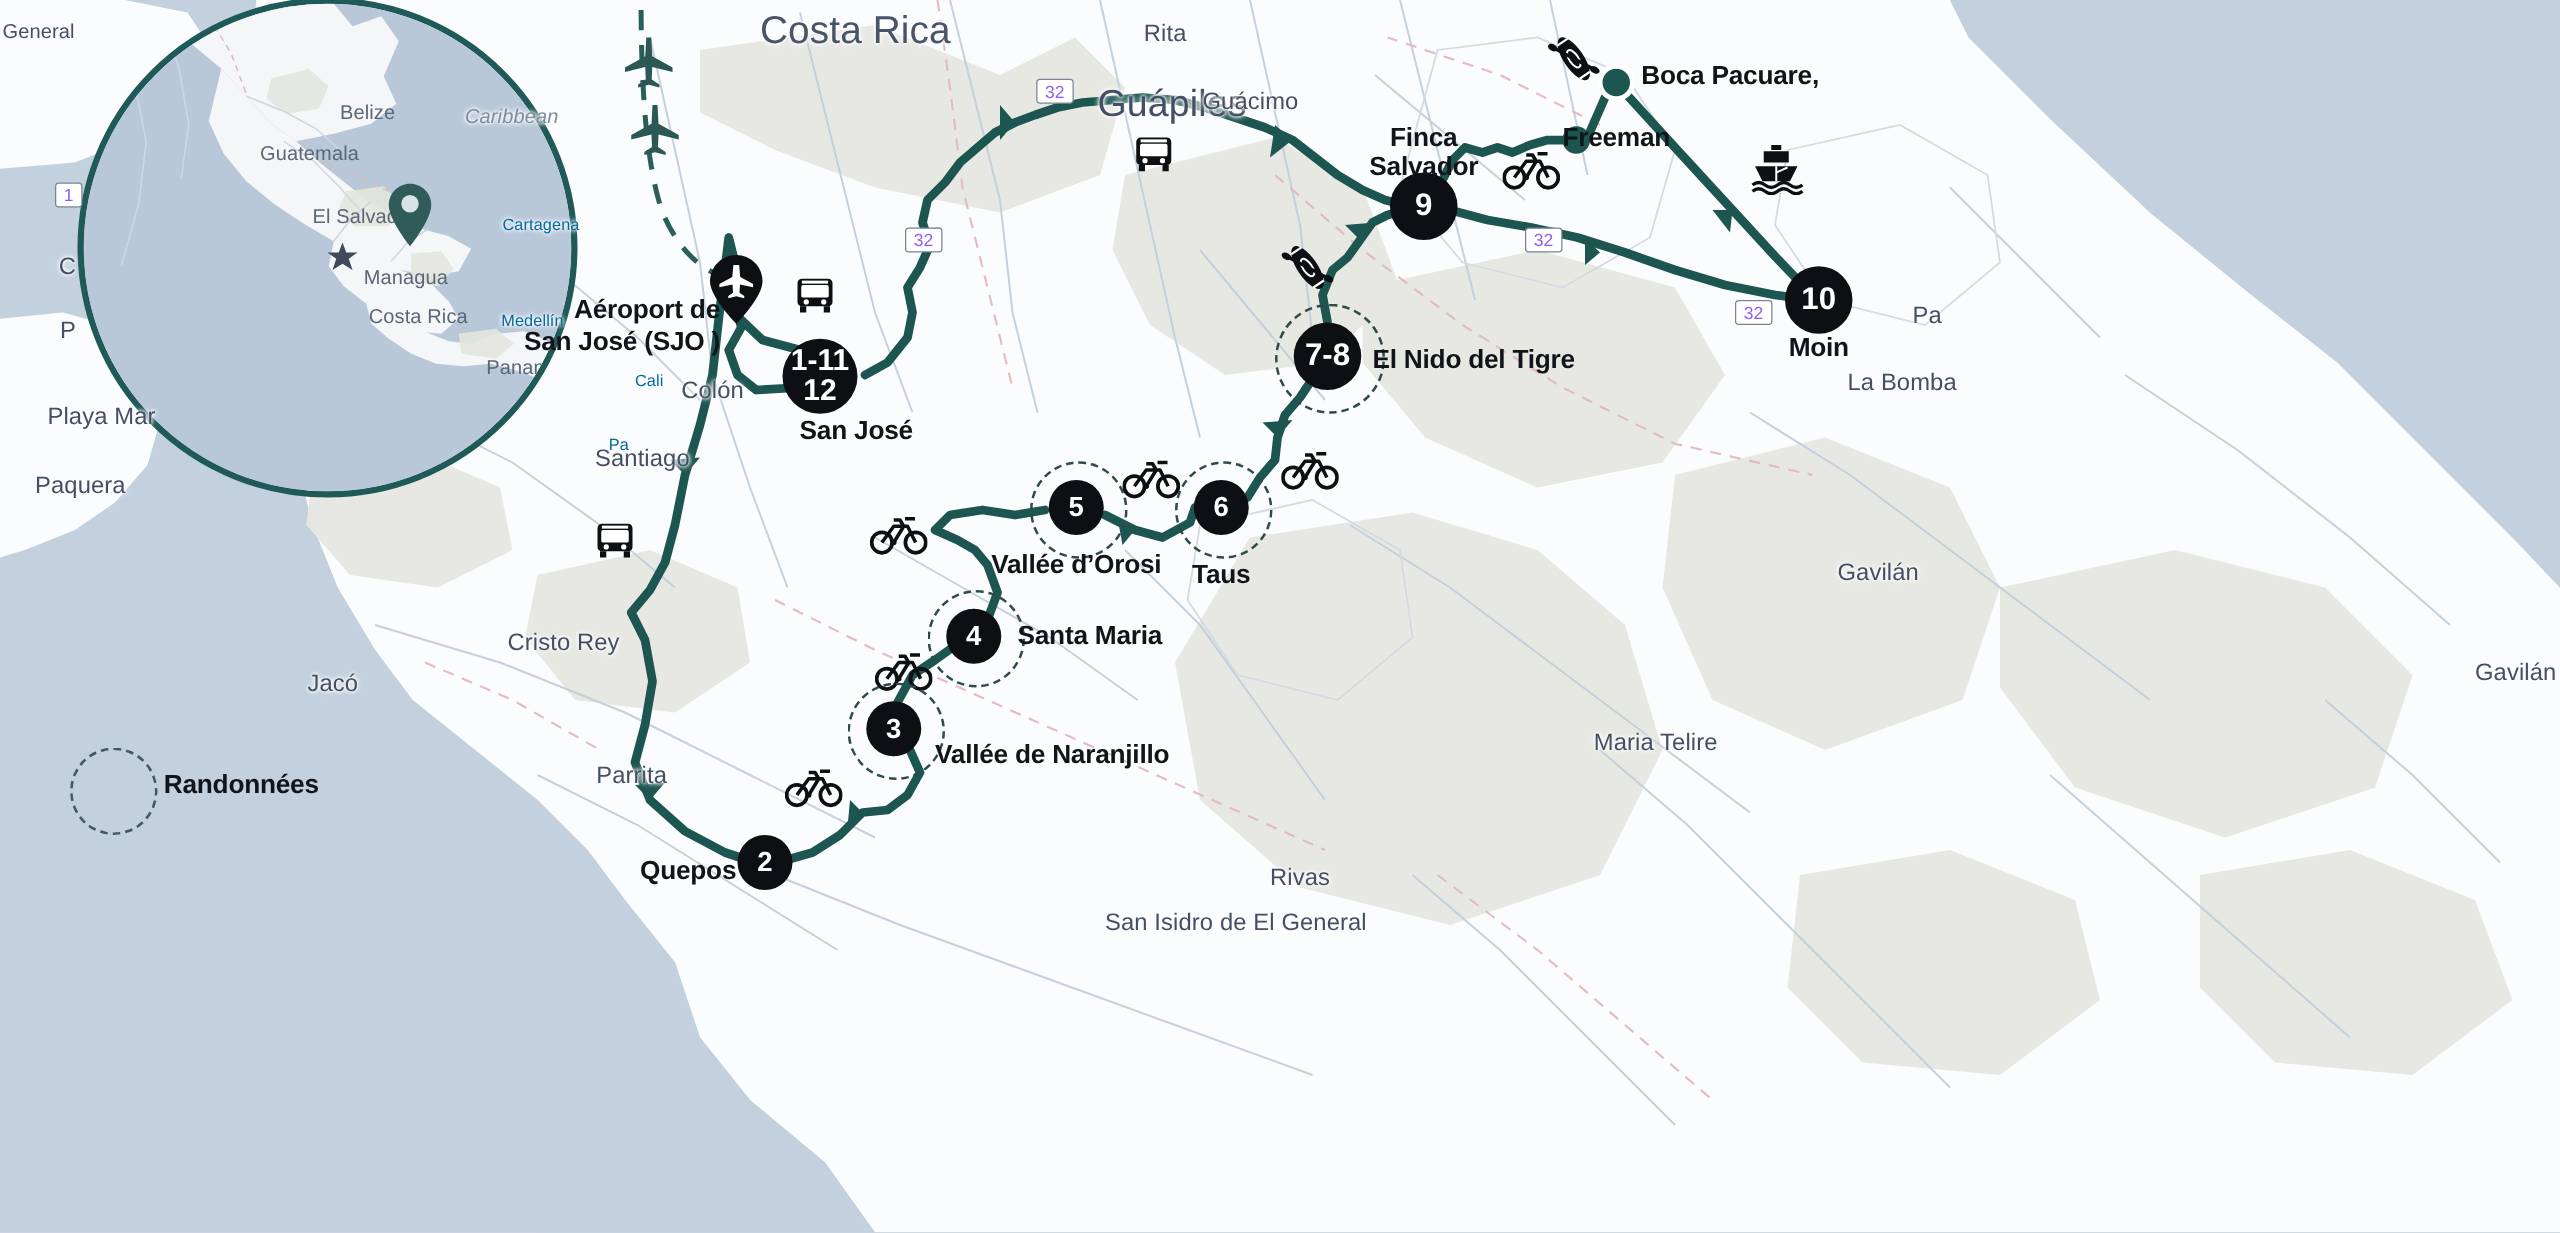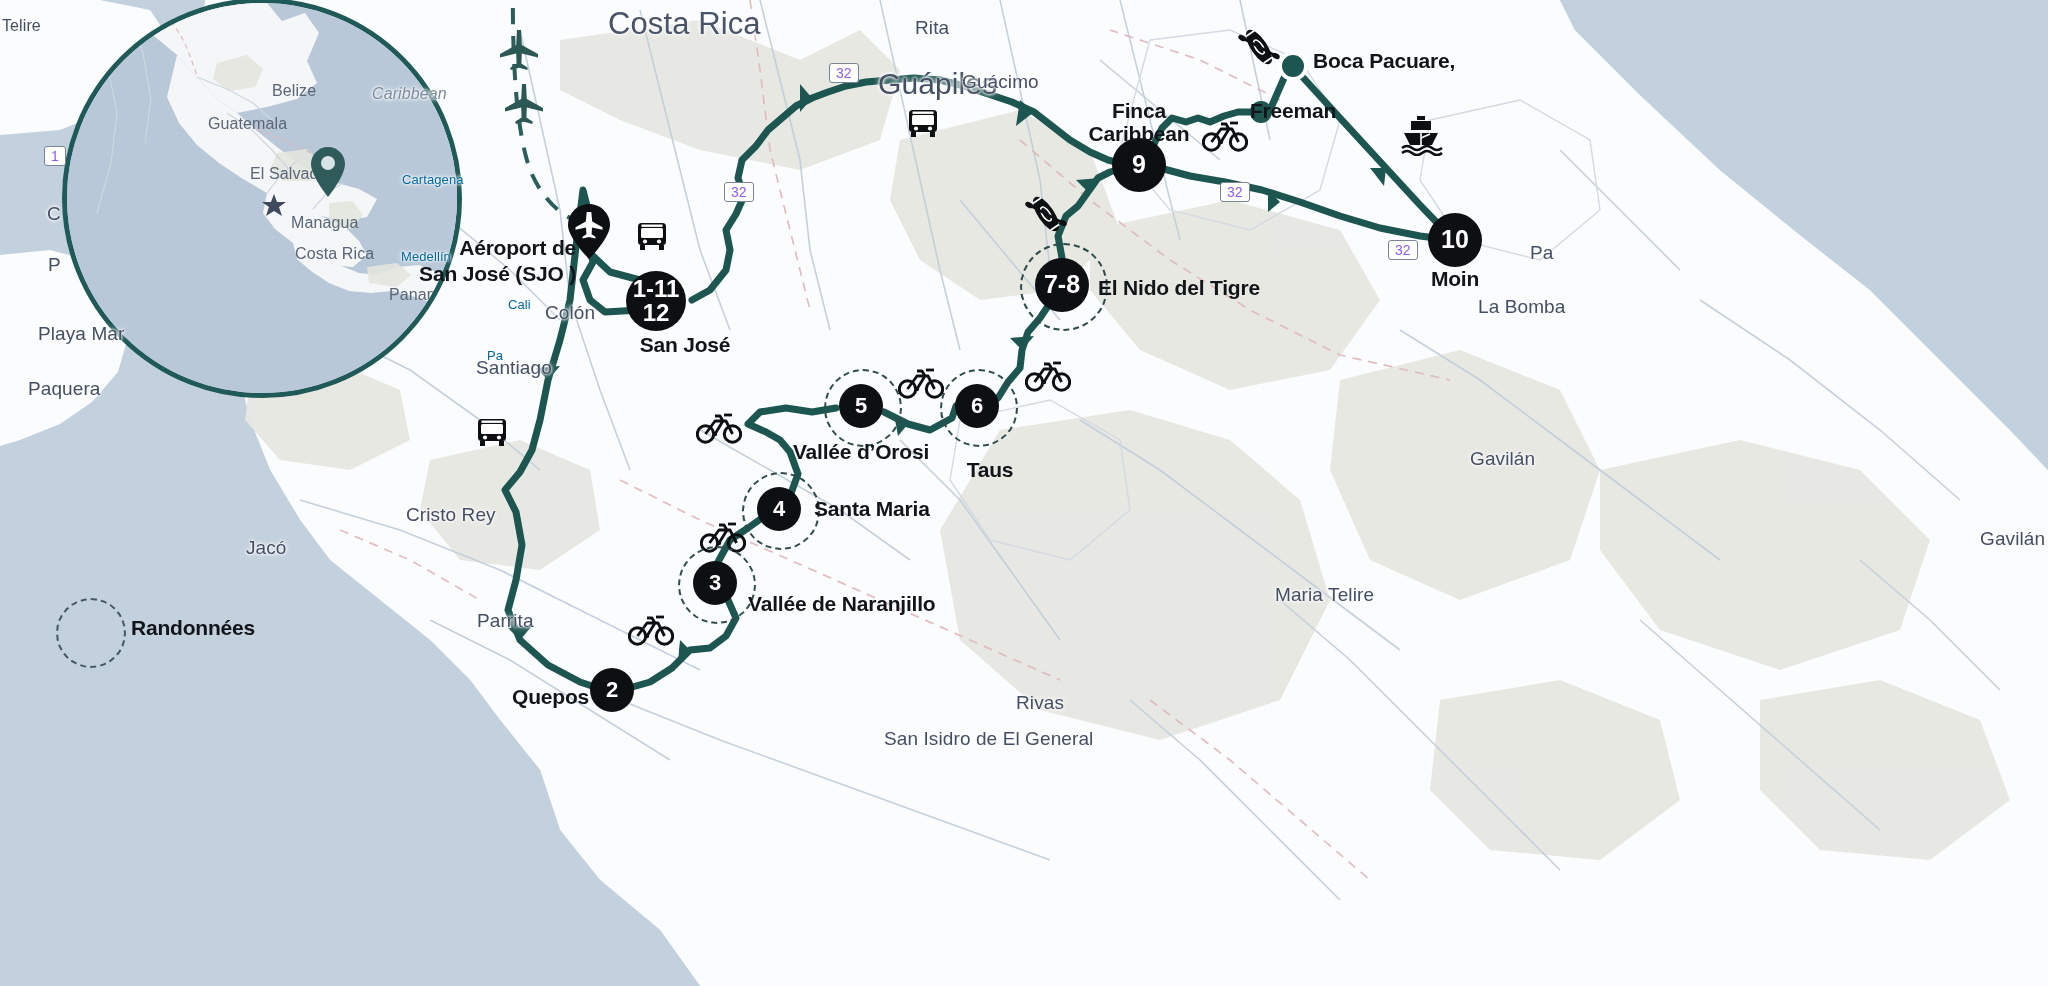--- a/index.html
+++ b/index.html
@@ -263,21 +263,21 @@
         <div class="plabel sm" style="left: 322px; top: 283px; text-shadow: none; color: rgb(91, 102, 118);">Panama</div>
       </div>
 
     <svg style="position:absolute;left:241px;top:142px;width:40px;height:54px;" viewBox="0 0 40 54">
       <path d="M20,2 C10.6,2 3,9.6 3,19 C3,31 20,52 20,52 C20,52 37,31 37,19 C37,9.6 29.4,2 20,2 Z" fill="#2f5c5a"></path>
       <circle cx="20" cy="18" r="7" fill="#d9e2e4"></circle>
     </svg>
   </div>
 
   <div id="bg-labels">
-      <div class="plabel sm" style="left: 2px; top: 17px;">Telire</div>
+      <div class="plabel sm" style="left: 2px; top: 17px;">General</div>
       <div class="plabel" style="left: 38px; top: 323px;">Playa Mar</div>
       <div class="plabel" style="left: 28px; top: 378px;">Paquera</div>
       <div class="plabel" style="left: 246px; top: 537px;">Jacó</div>
       <div class="plabel" style="left: 477px; top: 610px;">Parrita</div>
       <div class="plabel" style="left: 406px; top: 504px;">Cristo Rey</div>
       <div class="plabel" style="left: 476px; top: 357px;">Santiago</div>
       <div class="plabel" style="left: 545px; top: 302px;">Colón</div>
       <div class="plabel" style="left: 915px; top: 17px;">Rita</div>
       <div class="plabel" style="font-size: 30px; left: 878px; top: 67px;">Guápiles</div>
       <div class="plabel" style="left: 962px; top: 71px;">Guácimo</div>
@@ -428,27 +428,27 @@
       <div class="stop r22" style="left: 693px; top: 561px; white-space: pre;">3</div>
       <div class="poi right" style="left: 748px; top: 593px; white-space: pre;">Vallée de Naranjillo</div>
       <div class="dashring" style="left: 742px; top: 472px; width: 74px; height: 74px;"></div>
       <div class="stop r22" style="left: 757px; top: 487px; white-space: pre;">4</div>
       <div class="poi right" style="left: 814px; top: 498px; white-space: pre;">Santa Maria</div>
       <div class="dashring" style="left: 824px; top: 369px; width: 74px; height: 74px;"></div>
       <div class="stop r22" style="left: 839px; top: 384px; white-space: pre;">5</div>
       <div class="poi ctr" style="left: 861px; top: 441px; white-space: pre;">Vallée d’Orosi</div>
       <div class="dashring" style="left: 940px; top: 369px; width: 74px; height: 74px;"></div>
       <div class="stop r22" style="left: 955px; top: 384px; white-space: pre;">6</div>
-      <div class="poi ctr" style="left: 977px; top: 459px; white-space: pre; margin-left: 13px;">Taus</div>
+      <div class="poi ctr" style="left: 977px; top: 449px; white-space: pre;">Taus</div>
       <div class="dashring" style="left: 1020px; top: 243px; width: 84px; height: 84px;"></div>
       <div class="stop r27" style="left: 1035px; top: 258px; white-space: pre;">7-8</div>
       <div class="poi right" style="left: 1098px; top: 277px; white-space: pre;">El Nido del Tigre</div>
       <div class="stop r27" style="left: 1112px; top: 138px; white-space: pre;">9</div>
       <div class="poi ctr" style="left: 1139px; top: 100px; white-space: pre;">Finca
-Caribbean</div>
+Salvador</div>
       <div class="stop r27" style="left: 1428px; top: 213px; white-space: pre;">10</div>
       <div class="poi ctr" style="left: 1455px; top: 268px; white-space: pre;">Moin</div>
     </div>
   <div id="waypoints">
       <div class="poi right" style="left: 1313px; top: 50px;">Boca Pacuare,</div>
       <div class="poi ctr" style="left: 1293px; top: 100px;">Freeman</div>
     </div>
 
   <div class="plabel big" style="left:608px;top:6px;">Costa Rica</div>
 

